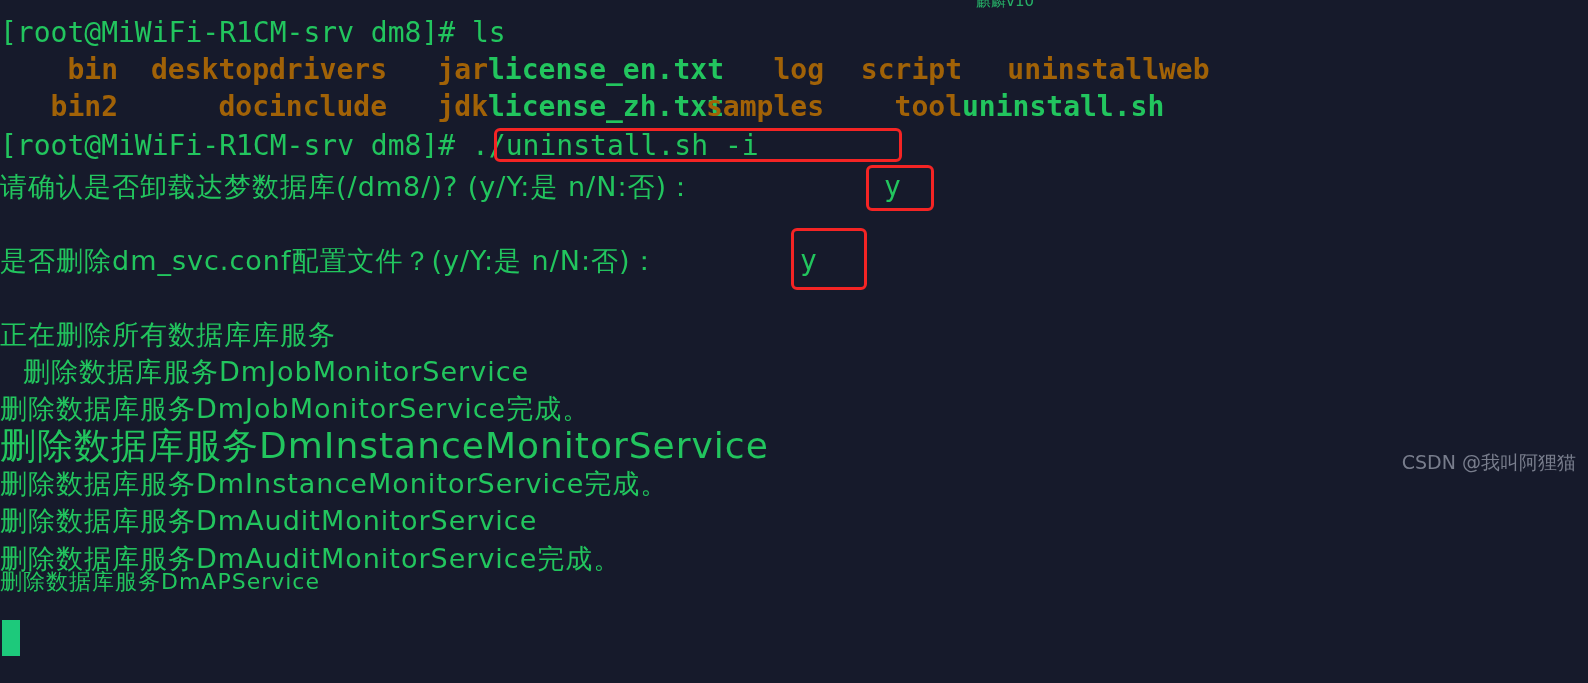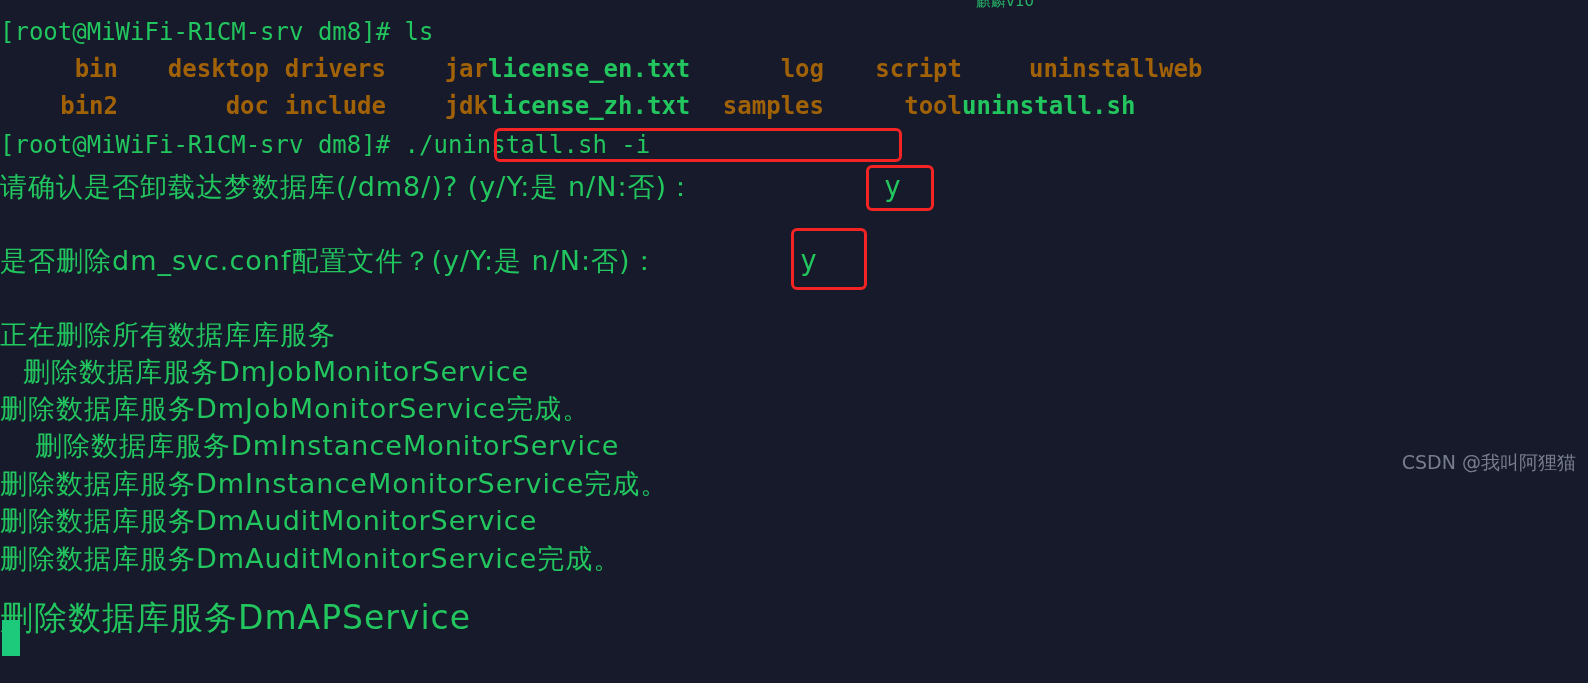--- a/index.html
+++ b/index.html
@@ -45,21 +45,21 @@
     opacity: 0.85;
   }
 
   
   .row {
     position: absolute;
     left: 0;
     white-space: pre;
     line-height: 37px;
     height: 37px;
-    font-size: 24px;
+    font-size: 28px;
     color: #22c55e;
   }
   .row.cjk {
     font-family: "DejaVu Sans", "Liberation Sans", sans-serif;
     letter-spacing: 1px;
   }
   .mono { font-family: "DejaVu Sans Mono", "Liberation Mono", monospace; }
 
   .green  { color: #22c55e; }
   .green-b{ color: #22c55e; font-weight: bold; }
@@ -100,22 +100,22 @@
   <div class="row mono" style="left:884px; top:168px; font-size:28px;">y</div>
   <div class="redbox" style="left:866px; top:165px; width:68px; height:46px;"></div>
 
   <div class="row cjk" style="top:242px; font-size:27px;"><span>是否删除dm_svc.conf配置文件？(y/Y:是 n/N:否)：</span></div>
   <div class="row mono" style="left:800px; top:242px; font-size:28px;">y</div>
   <div class="redbox" style="left:791px; top:228px; width:76px; height:62px;"></div>
 
   <div class="row cjk" style="top:316px; font-size:27px;">正在删除所有数据库库服务</div>
   <div class="row cjk" style="top:353px; font-size:27px;margin-left:23px;">删除数据库服务DmJobMonitorService</div>
   <div class="row cjk" style="top:390px; font-size:27px;">删除数据库服务DmJobMonitorService完成。</div>
-  <div class="row cjk" style="top:427px; font-size:27px;margin-left:35px;">删除数据库服务DmInstanceMonitorService</div>
+  <div class="row cjk" style="top:427px; font-size:36px;">删除数据库服务DmInstanceMonitorService</div>
   <div class="row cjk" style="top:465px; font-size:27px;">删除数据库服务DmInstanceMonitorService完成。</div>
   <div class="row cjk" style="top:502px; font-size:27px;">删除数据库服务DmAuditMonitorService</div>
   <div class="row cjk" style="top:540px; font-size:27px;">删除数据库服务DmAuditMonitorService完成。</div>
-  <div class="row cjk" style="top:599px; font-size:33px;">删除数据库服务DmAPService</div>
+  <div class="row cjk" style="top:563px; font-size:22px;">删除数据库服务DmAPService</div>
 
   <div class="cursor" style="left:2px; top:620px; width:18px; height:36px;"></div>
 
   <div class="wm-bottom">CSDN @我叫阿狸猫</div>
 </div>
 
 </body></html>

